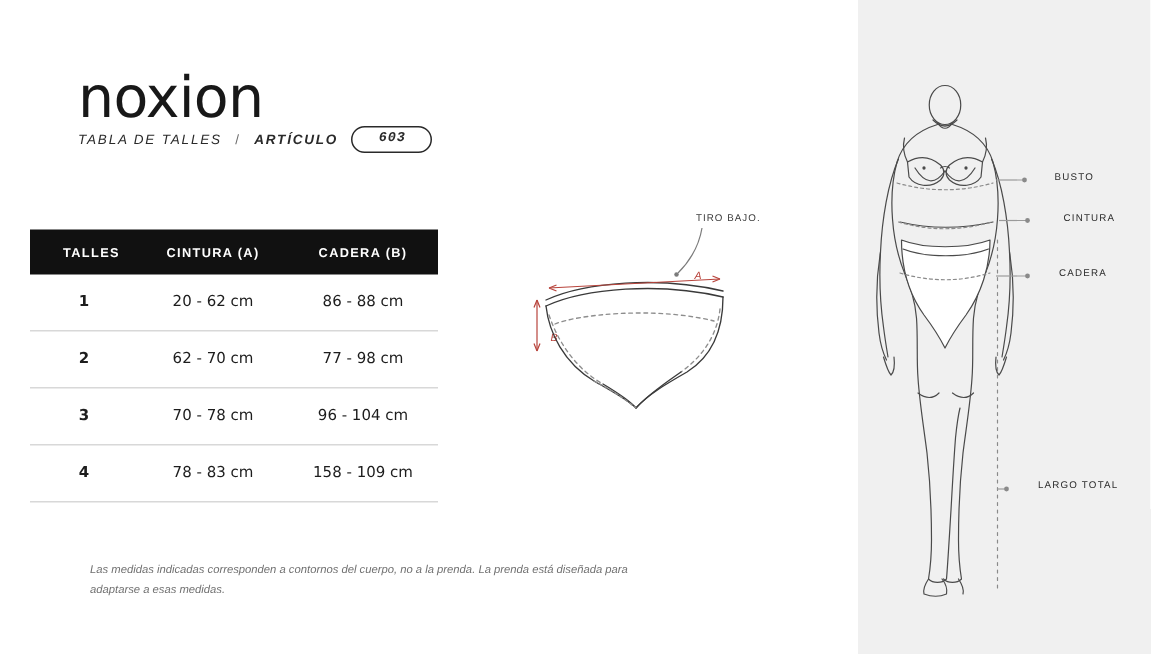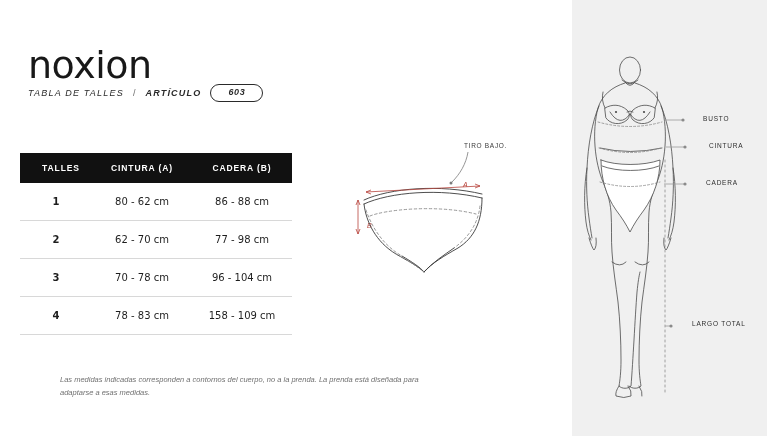--- a/index.html
+++ b/index.html
@@ -19,21 +19,21 @@
     position: absolute;
     top: 0; right: 0;
     width: 195px;
     height: 436px;
     background: #f0f0f0;
   }
 
   
   #brand-block {
     position: absolute;
-    left: 28px;
+    left: 52px;
     top: 46px;
     width: 430px;
   }
   #brand-name {
     font-size: 38px;
     letter-spacing: -0.5px;
     font-weight: 400;
     line-height: 1;
     color: #181818;
     font-family: "DejaVu Sans", sans-serif;
@@ -58,20 +58,21 @@
   }
   #articulo-pill {
     border: 1px solid #2a2a2a;
     border-radius: 11px;
     padding: 3px 17px 4px;
     font-size: 9px;
     font-style: italic;
     font-weight: 700;
     letter-spacing: 0.6px;
     line-height: 1;
+    font-family: Liberation Mono, monospace;
   }
 
   
   #size-table {
     position: absolute;
     left: 20px;
     top: 153px;
     width: 272px;
     border-collapse: collapse;
   }
@@ -259,21 +260,21 @@
   <thead>
     <tr>
       <th>TALLES</th>
       <th>CINTURA (A)</th>
       <th>CADERA (B)</th>
     </tr>
   </thead>
   <tbody>
     <tr>
       <td class="sz">1</td>
-      <td>80 - 62 cm</td>
+      <td>20 - 62 cm</td>
       <td>86 - 88 cm</td>
     </tr>
     <tr>
       <td class="sz">2</td>
       <td>62 - 70 cm</td>
       <td>77 - 98 cm</td>
     </tr>
     <tr>
       <td class="sz">3</td>
       <td>70 - 78 cm</td>

